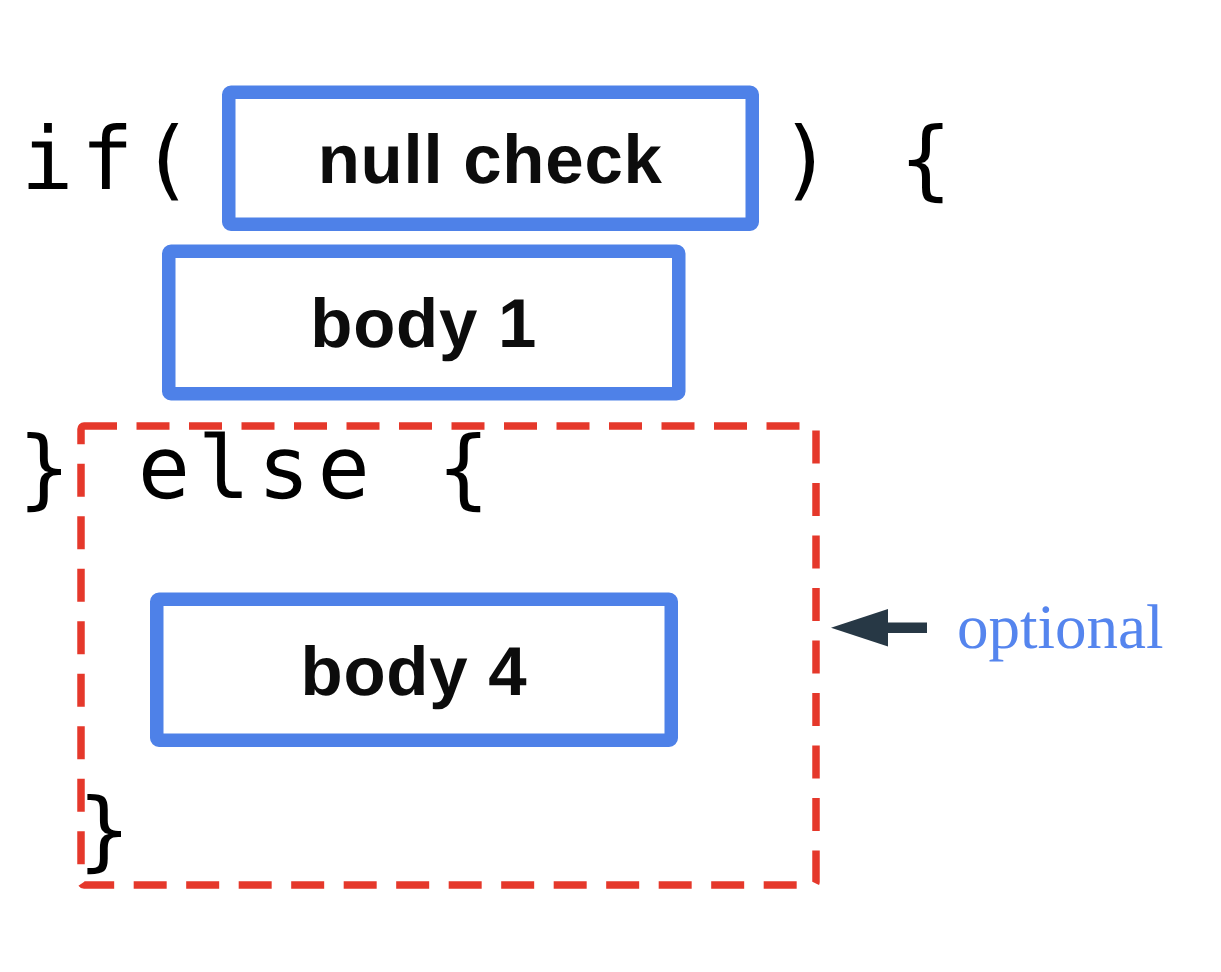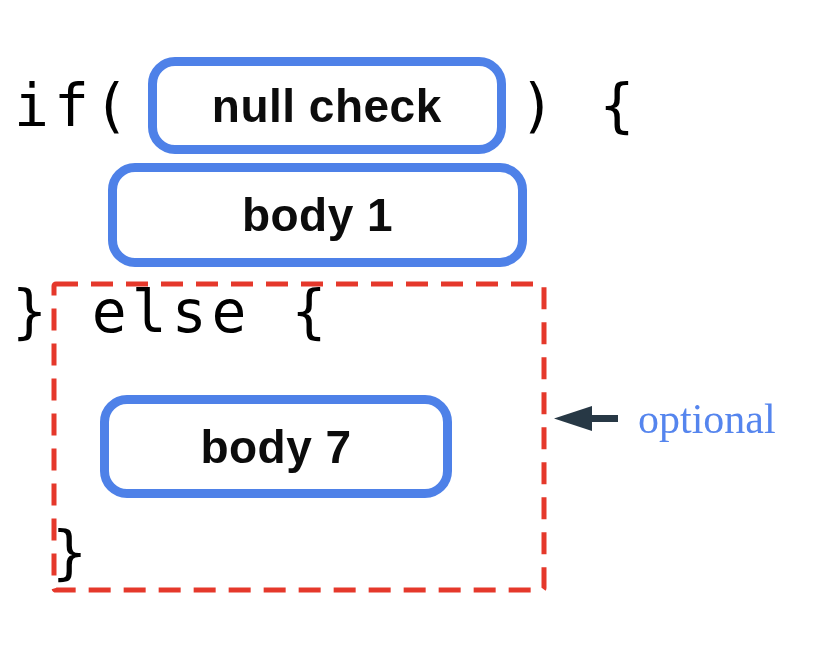--- a/index.html
+++ b/index.html
@@ -21,21 +21,21 @@
     font-weight: 400;
     letter-spacing: 5px;
     color: var(--code-text, #000000);
     white-space: pre;
     line-height: 1;
   }
   .pill {
     box-sizing: border-box;
     background: #ffffff;
     border: 9px solid var(--slot-border, #4e81e8);
-    border-radius: 27px;
+    border-radius: 6px;
     display: flex;
     align-items: center;
     justify-content: center;
   }
   .pill-label {
     font-family: "Liberation Sans", sans-serif;
     font-weight: 700;
     font-size: 46px;
     color: #0c0c0c;
     letter-spacing: 0.5px;
@@ -51,21 +51,21 @@
     gap: 14px;
   }
   .pill-condition {
     width: 358px;
     height: 97px;
   }
   .pill-body1 {
     position: absolute;
     left: 108px;
     top: 163px;
-    width: 419px;
+    width: 349px;
     height: 104px;
   }
   .pill-body2 {
     position: absolute;
     left: 100px;
     top: 395px;
     width: 352px;
     height: 103px;
   }
   .line-else {
@@ -127,21 +127,21 @@
     <span class="code">) {</span>
   </div>
 
   <div class="pill pill-body1">
     <span class="pill-label">body 1</span>
   </div>
 
   <div class="code line-else">} else {</div>
 
   <div class="pill pill-body2">
-    <span class="pill-label">body 7</span>
+    <span class="pill-label">body 4</span>
   </div>
 
   <div class="code line-close">}</div>
 
   <svg class="arrow" viewBox="0 0 68 30" aria-hidden="true">
     <rect x="36" y="12" width="30" height="7" style="fill: var(--arrow-fill, #273845);"></rect>
     <polygon points="2,15.5 40,3 40,28" style="fill: var(--arrow-fill, #273845);"></polygon>
   </svg>
 
   <div class="optional-label">optional</div>

